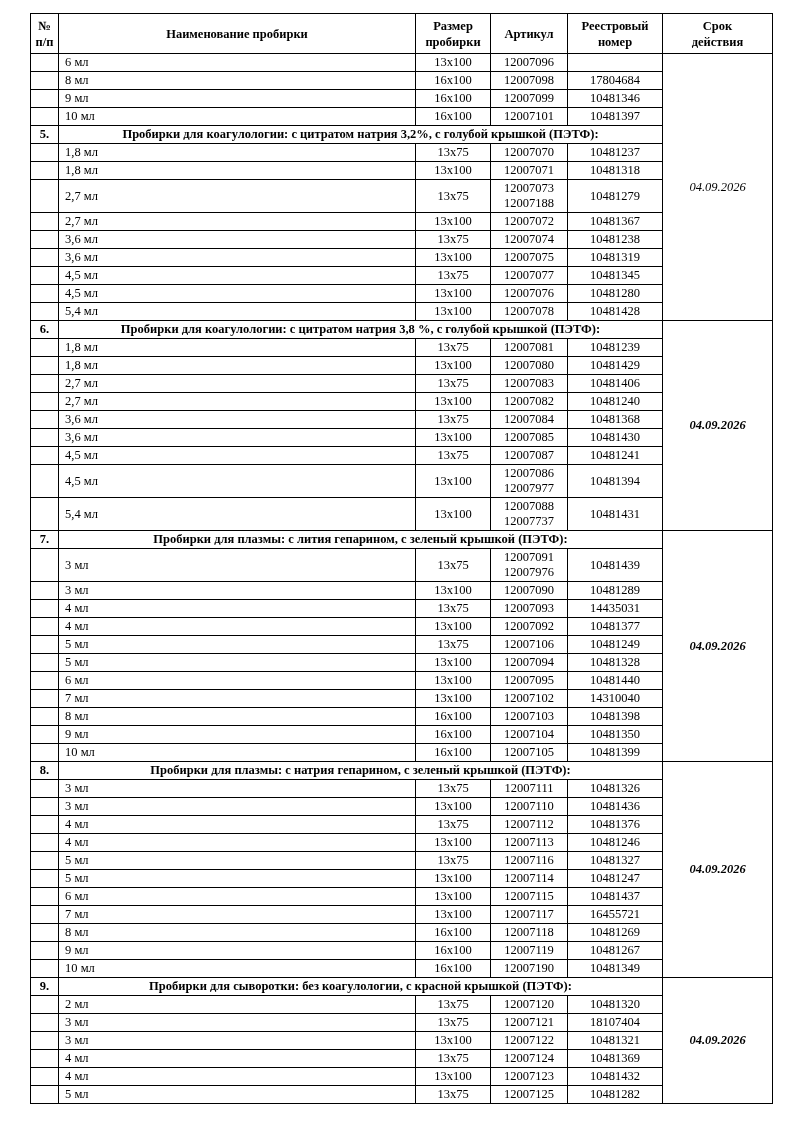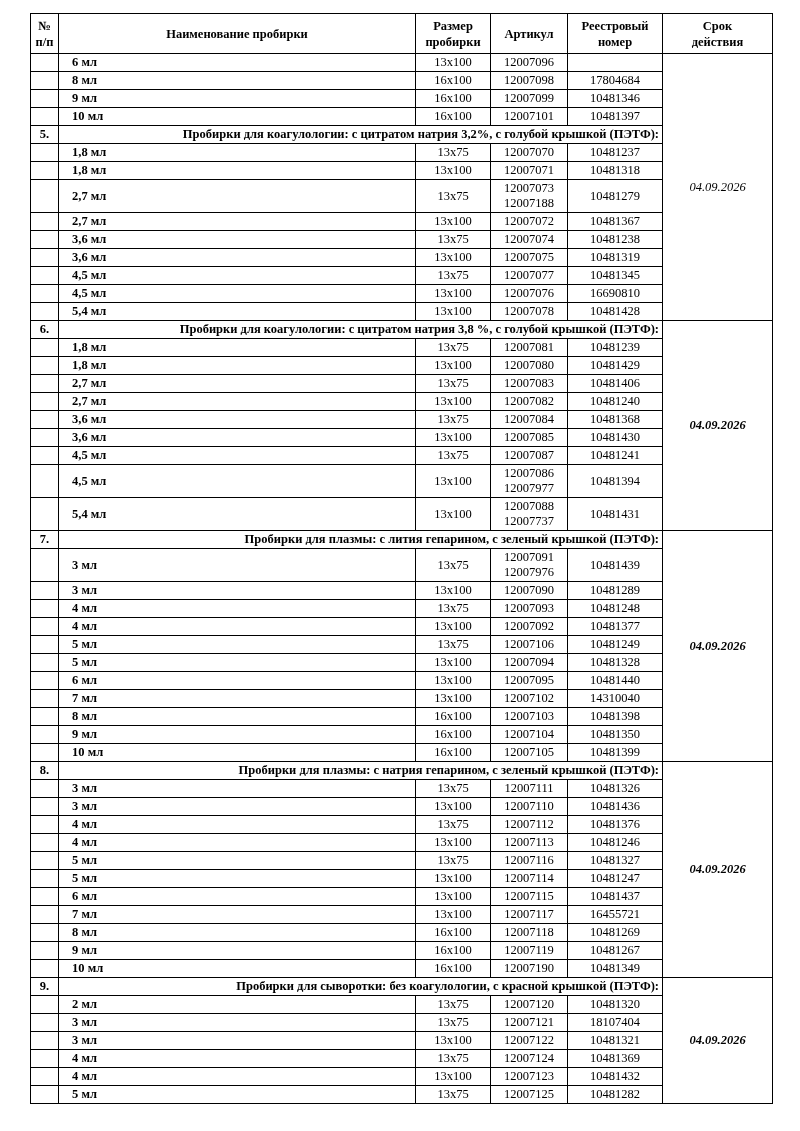--- a/index.html
+++ b/index.html
@@ -37,27 +37,27 @@
     padding: 2px;
   }
   tbody td {
     font-size: 12.5px;
     line-height: 15px;
     height: 18px;
     padding: 1px 3px;
     white-space: pre-line;
   }
   td.col-num    { text-align: center; }
-  td.col-name   { text-align: left; padding-left: 13px; font-weight: bold; }
+  td.col-name   { text-align: left; padding-left: 6px; }
   td.col-size,
   td.col-article,
   td.col-registry,
   td.col-validity { text-align: center; }
   tr.section td { font-weight: bold; }
-  td.section-title { text-align: right; }
+  td.section-title { text-align: center; }
   td.col-validity { vertical-align: middle; font-style: italic; }
 </style>
 </head>
 <body>
 
 <div class="page">
   <table class="doc-table">
     <colgroup>
       <col style="width:28px">
       <col style="width:357px">
@@ -162,21 +162,21 @@
           <td class="col-name">4,5 мл</td>
           <td class="col-size">13x75</td>
           <td class="col-article">12007077</td>
           <td class="col-registry">10481345</td>
         </tr>
         <tr>
           <td class="col-num"></td>
           <td class="col-name">4,5 мл</td>
           <td class="col-size">13x100</td>
           <td class="col-article">12007076</td>
-          <td class="col-registry">16690810</td>
+          <td class="col-registry">10481280</td>
         </tr>
         <tr>
           <td class="col-num"></td>
           <td class="col-name">5,4 мл</td>
           <td class="col-size">13x100</td>
           <td class="col-article">12007078</td>
           <td class="col-registry">10481428</td>
         </tr>
         <tr class="section">
           <td class="col-num">6.</td>
@@ -266,21 +266,21 @@
           <td class="col-name">3 мл</td>
           <td class="col-size">13x100</td>
           <td class="col-article">12007090</td>
           <td class="col-registry">10481289</td>
         </tr>
         <tr>
           <td class="col-num"></td>
           <td class="col-name">4 мл</td>
           <td class="col-size">13x75</td>
           <td class="col-article">12007093</td>
-          <td class="col-registry">10481248</td>
+          <td class="col-registry">14435031</td>
         </tr>
         <tr>
           <td class="col-num"></td>
           <td class="col-name">4 мл</td>
           <td class="col-size">13x100</td>
           <td class="col-article">12007092</td>
           <td class="col-registry">10481377</td>
         </tr>
         <tr>
           <td class="col-num"></td>

